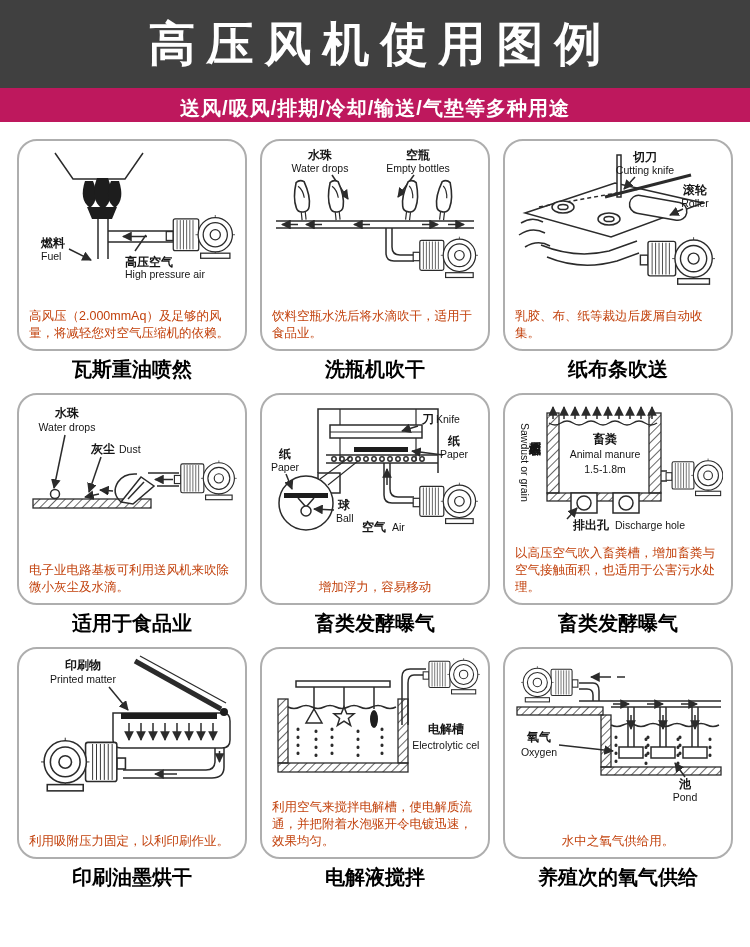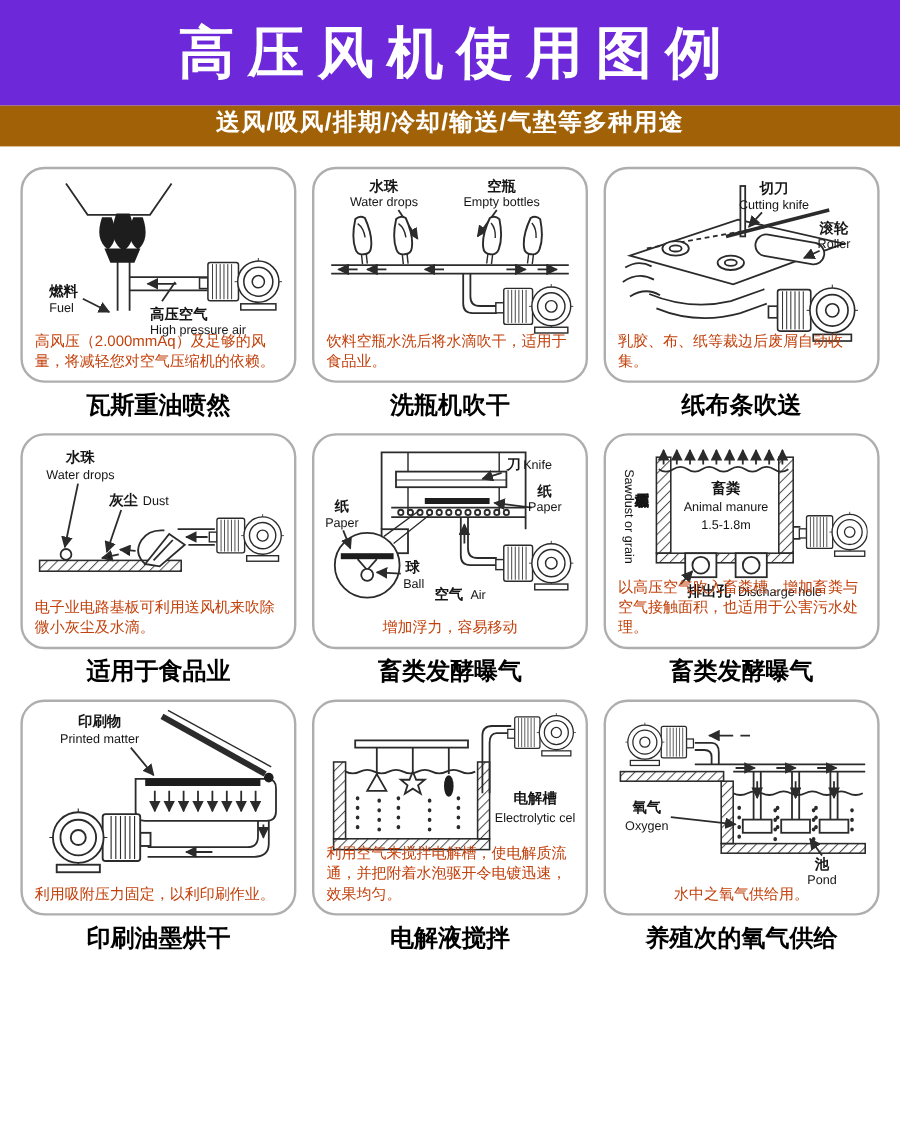--- a/index.html
+++ b/index.html
@@ -1,26 +1,26 @@
 <!DOCTYPE html>
 <html><head>
 <meta charset="utf-8">
 <style>
   * { box-sizing: border-box; margin: 0; padding: 0; }
   html,body { width: 750px; background: #fff; font-family: "Liberation Sans", "DejaVu Sans", sans-serif; }
   body { height: 947px; overflow: hidden; }
 
-  .banner { height: 88px; background: #6d28d9; display: flex; align-items: center; justify-content: center; }
+  .banner { height: 88px; background: #404040; display: flex; align-items: center; justify-content: center; }
   .banner h1 { color: #fff; font-size: 47px; font-weight: 800; letter-spacing: 11px; text-indent: 11px; }
-  .subbar { height: 34px; background: #a16207; display: flex; align-items: flex-start; justify-content: center; }
+  .subbar { height: 34px; background: #be185d; display: flex; align-items: flex-end; justify-content: center; }
   .subbar p { color: #fff; font-size: 20px; font-weight: 600; letter-spacing: 1px; }
 
   .grid { display: grid; grid-template-columns: repeat(3, 230px); gap: 10px 13px; padding: 17px 16px 0; justify-content: center; }
   .cell {}
-  .card { height: 180px; border: 2px solid #aeaeae; border-radius: 20px; background: #fff; padding: 6px 8px 7px; display: flex; flex-direction: column; }
+  .card { height: 212px; border: 2px solid #aeaeae; border-radius: 20px; background: #fff; padding: 6px 8px 7px; display: flex; flex-direction: column; }
   .fig { flex: 1 1 auto; min-height: 0; }
   svg.diagram { width: 100%; height: 148px; display: block; }
   .desc { margin-top: auto; font-size: 12.5px; line-height: 1.35; color: #c2410c; font-weight: 500; padding: 0 2px; }
   .desc.ctr { text-align: center; }
   .ptitle { text-align: center; font-size: 20px; font-weight: 700; color: #000; padding-top: 5px; }
 
   
   .ln  { stroke: #2b2b2b; stroke-width: 1.5; fill: none; }
   .blk { fill: #1d1d1d; stroke: none; }
   .ht  { fill: url(#hatch); stroke: #2b2b2b; stroke-width: 1.3; }

